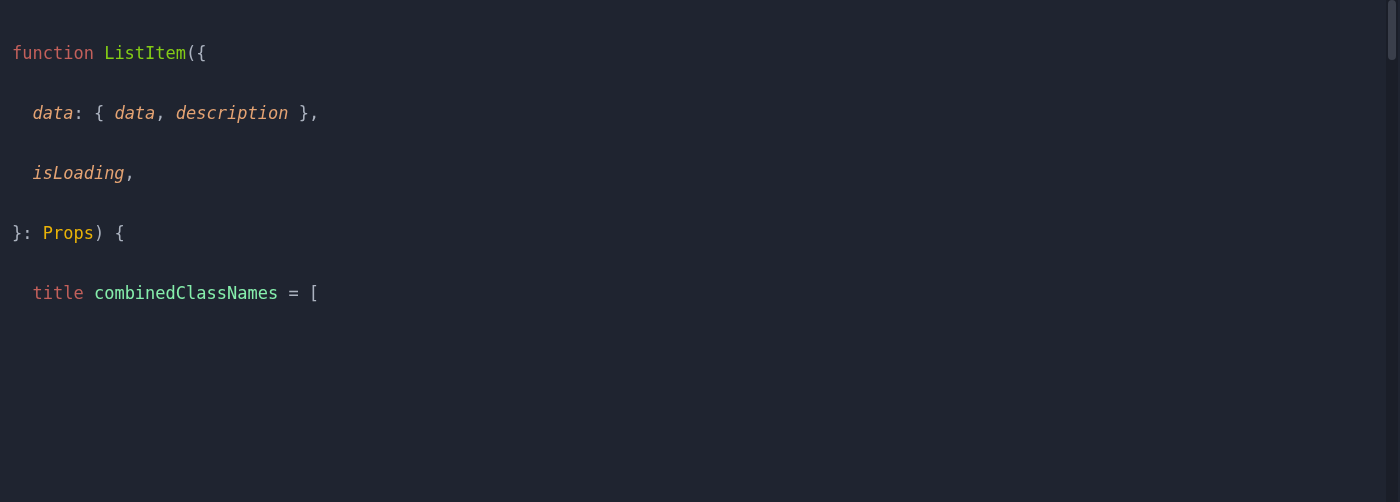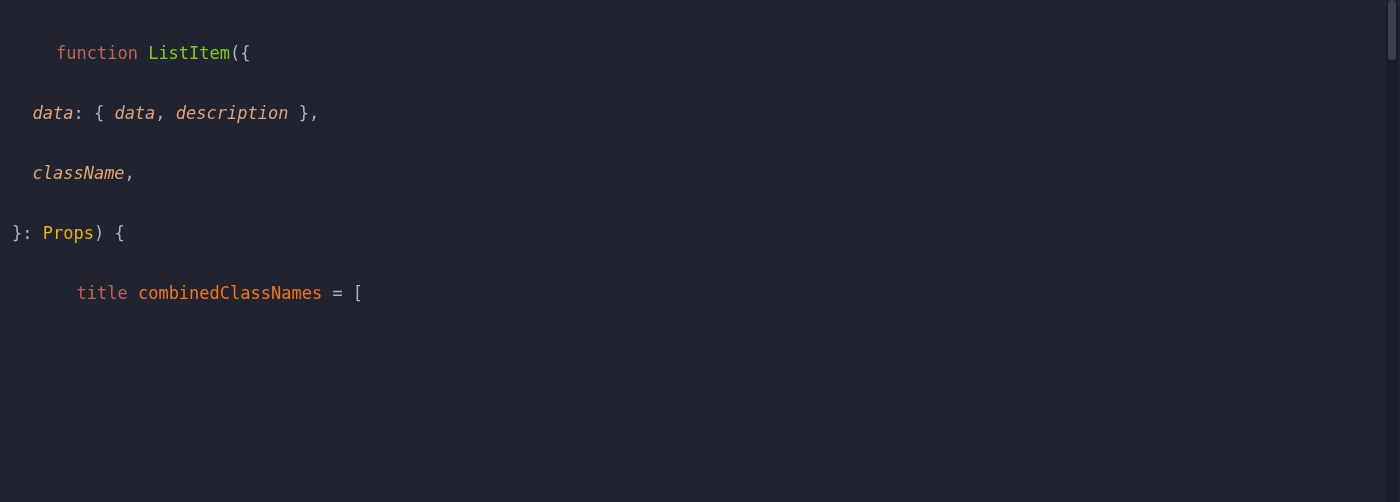--- a/index.html
+++ b/index.html
@@ -11,25 +11,25 @@
     line-height: 30px;
     color: #c9ccd3;
     position: relative;
   }
   .editor {
     position: absolute;
     left: 12px;
     top: 8px;
     white-space: pre;
   }
-  .kw   { color: #c3605b; margin-left: 44px; }
+  .kw   { color: #c3605b; }
   .fn   { color: #84cc16; }
   .param{ color: #e4a373; font-style: italic; }
   .type { color: #eab308; }
-  .var  { color: #f97316; }
+  .var  { color: #86efac; }
   .punc { color: #abb2bf; }
   .fold {
     color: #4b5263;
   }
   .scrollbar {
     position: absolute;
     right: 2px;
     top: 0;
     width: 12px;
     height: 100%;
@@ -45,21 +45,21 @@
     border-radius: 4px;
   }
   .line { display: block; }
 </style>
 </head>
 <body>
 
 <div class="editor">
 <span class="line"><span class="kw">function</span> <span class="fn">ListItem</span><span class="punc">({</span></span>
 <span class="line"><span class="fold"></span>  <span class="param">data</span><span class="punc">: { </span><span class="param">data</span><span class="punc">, </span><span class="param">description</span><span class="punc"> },</span></span>
-<span class="line">  <span class="param">className</span><span class="punc">,</span></span>
+<span class="line">  <span class="param">isLoading</span><span class="punc">,</span></span>
 <span class="line"><span class="fold"></span><span class="punc">}:</span> <span class="type">Props</span><span class="punc">) {</span></span>
 <span class="line">  <span class="kw">title</span> <span class="var">combinedClassNames</span><span class="punc"> = [</span></span>
 
 
 
 
 
 
 
 

